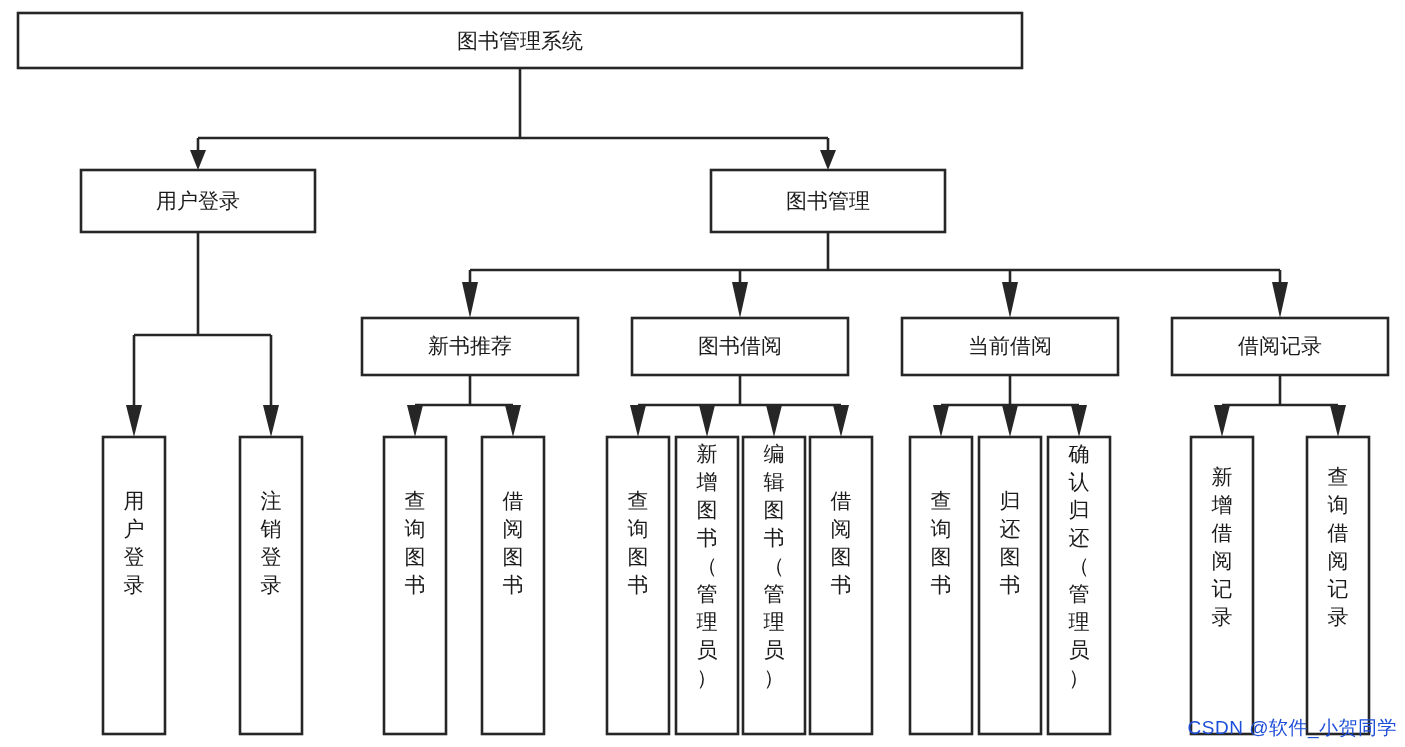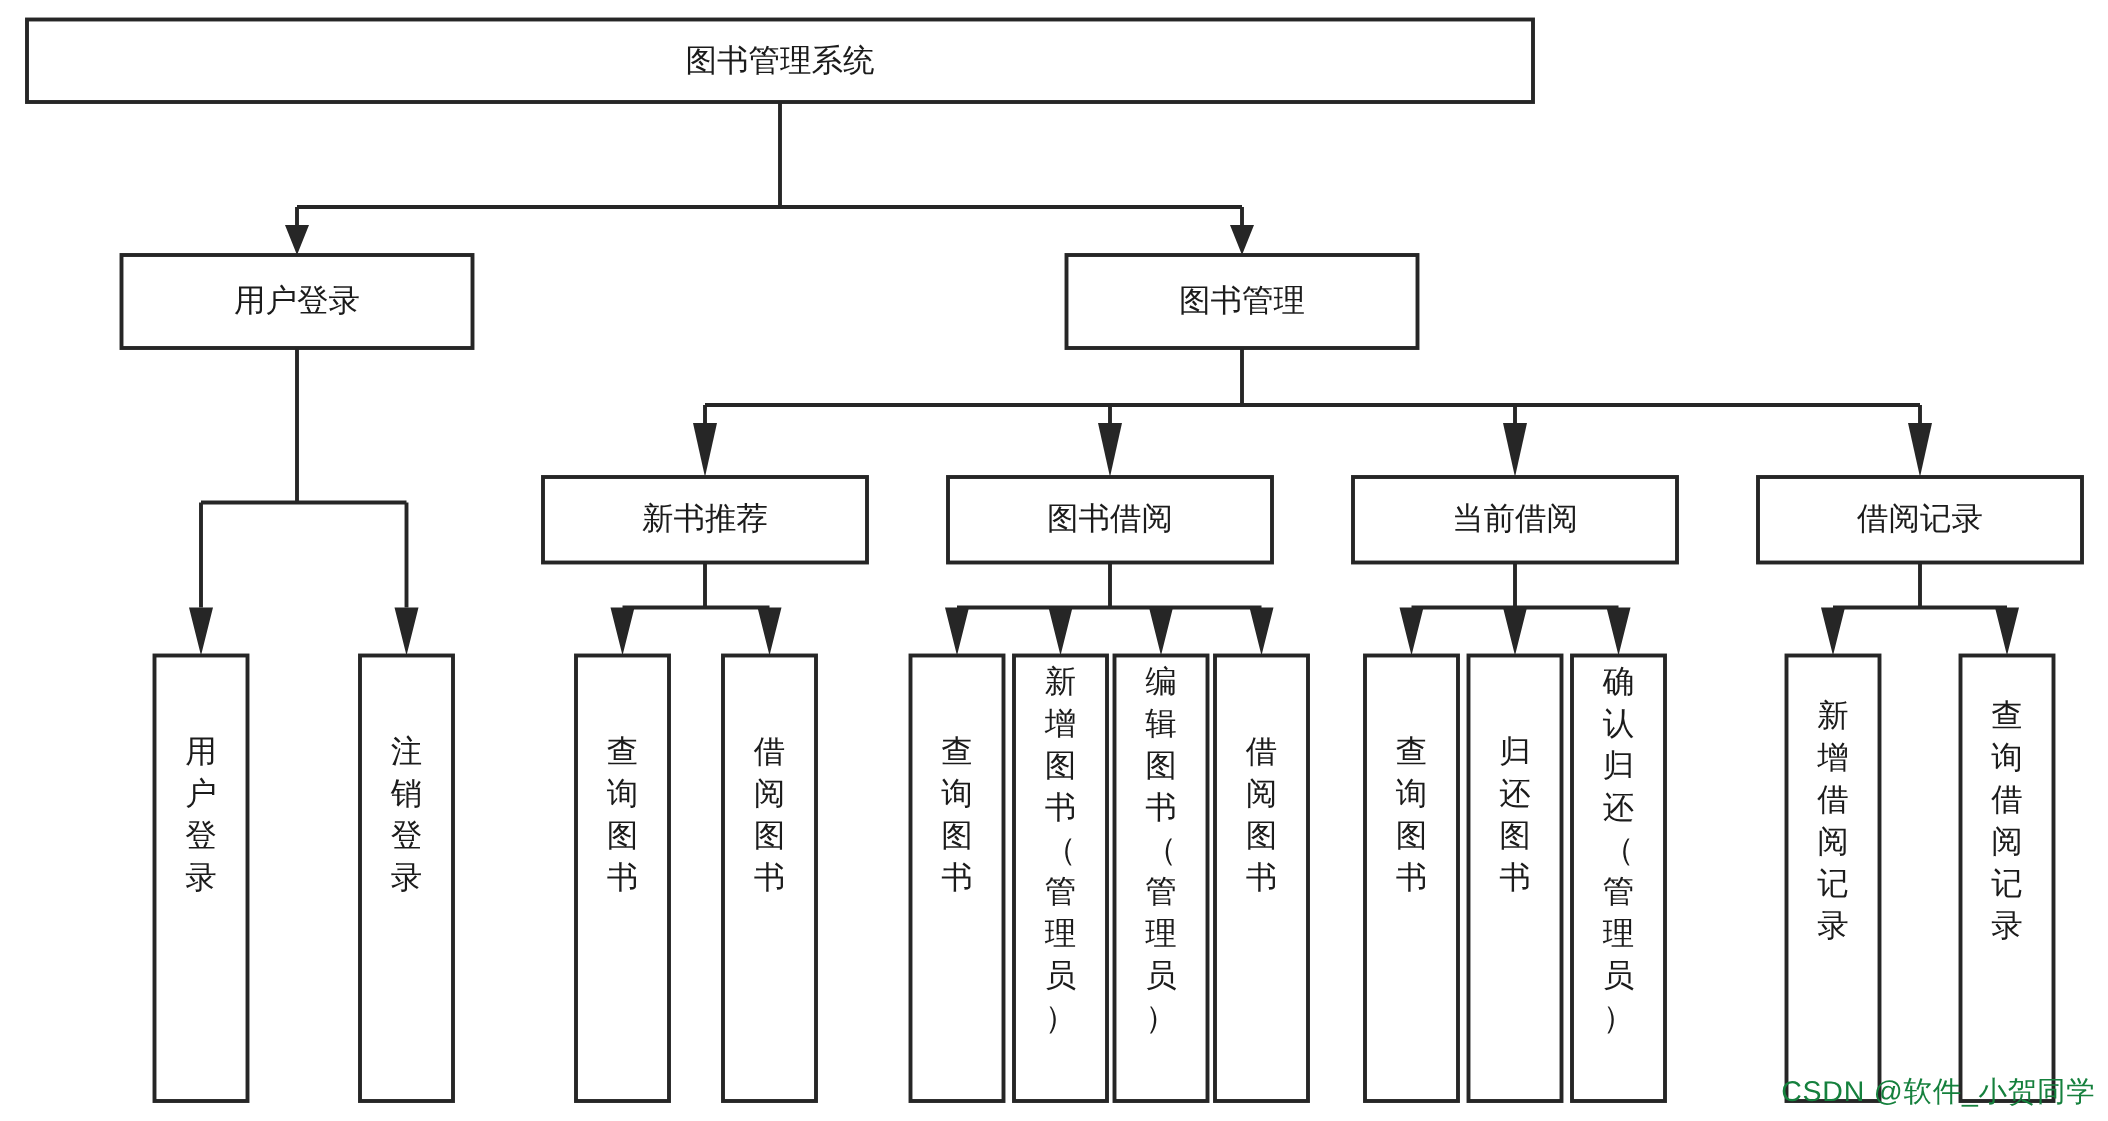--- a/index.html
+++ b/index.html
@@ -56,21 +56,21 @@
   .arrow-head {
     fill: #262626;
     stroke: none;
   }
   .watermark {
     position: absolute;
     right: 8px;
     bottom: 6px;
     font-family: "Liberation Sans", "DejaVu Sans", sans-serif;
     font-size: 19px;
-    color: #15803d;
+    color: #1d4ed8;
     letter-spacing: 0.5px;
     white-space: nowrap;
     user-select: none;
   }
 </style>
 </head>
 <body>
 
 <div id="diagram-root">
 

